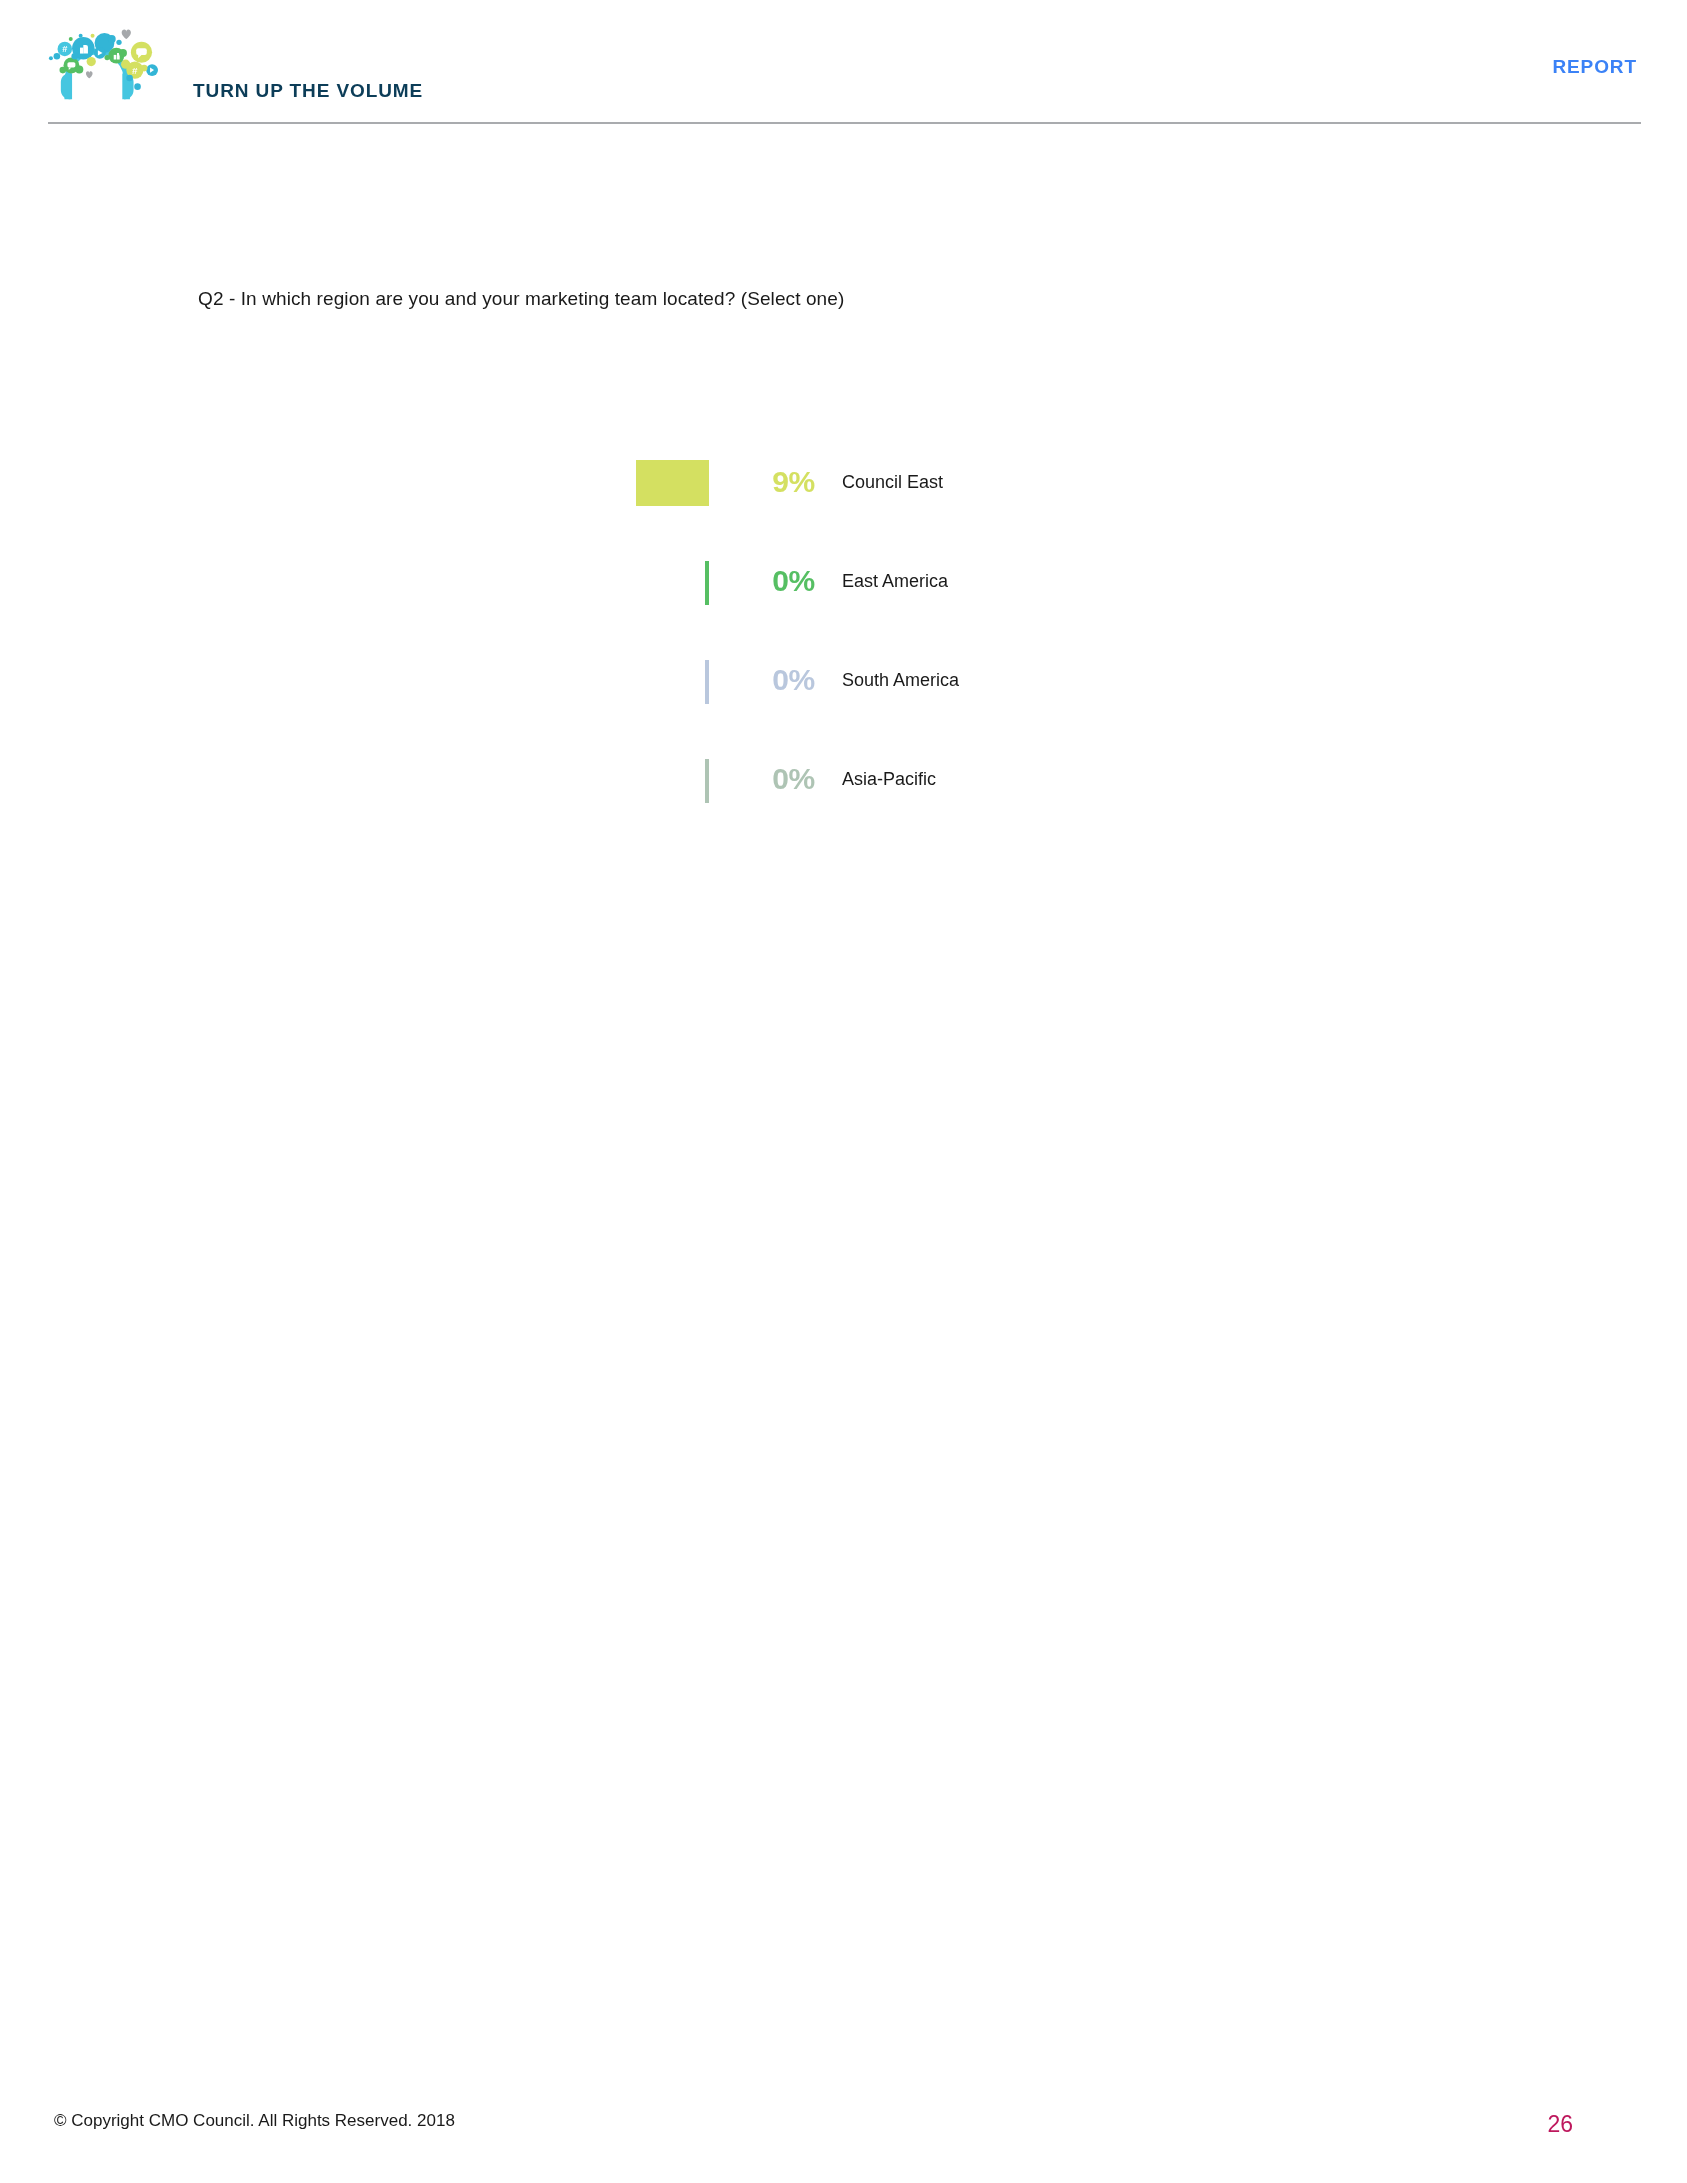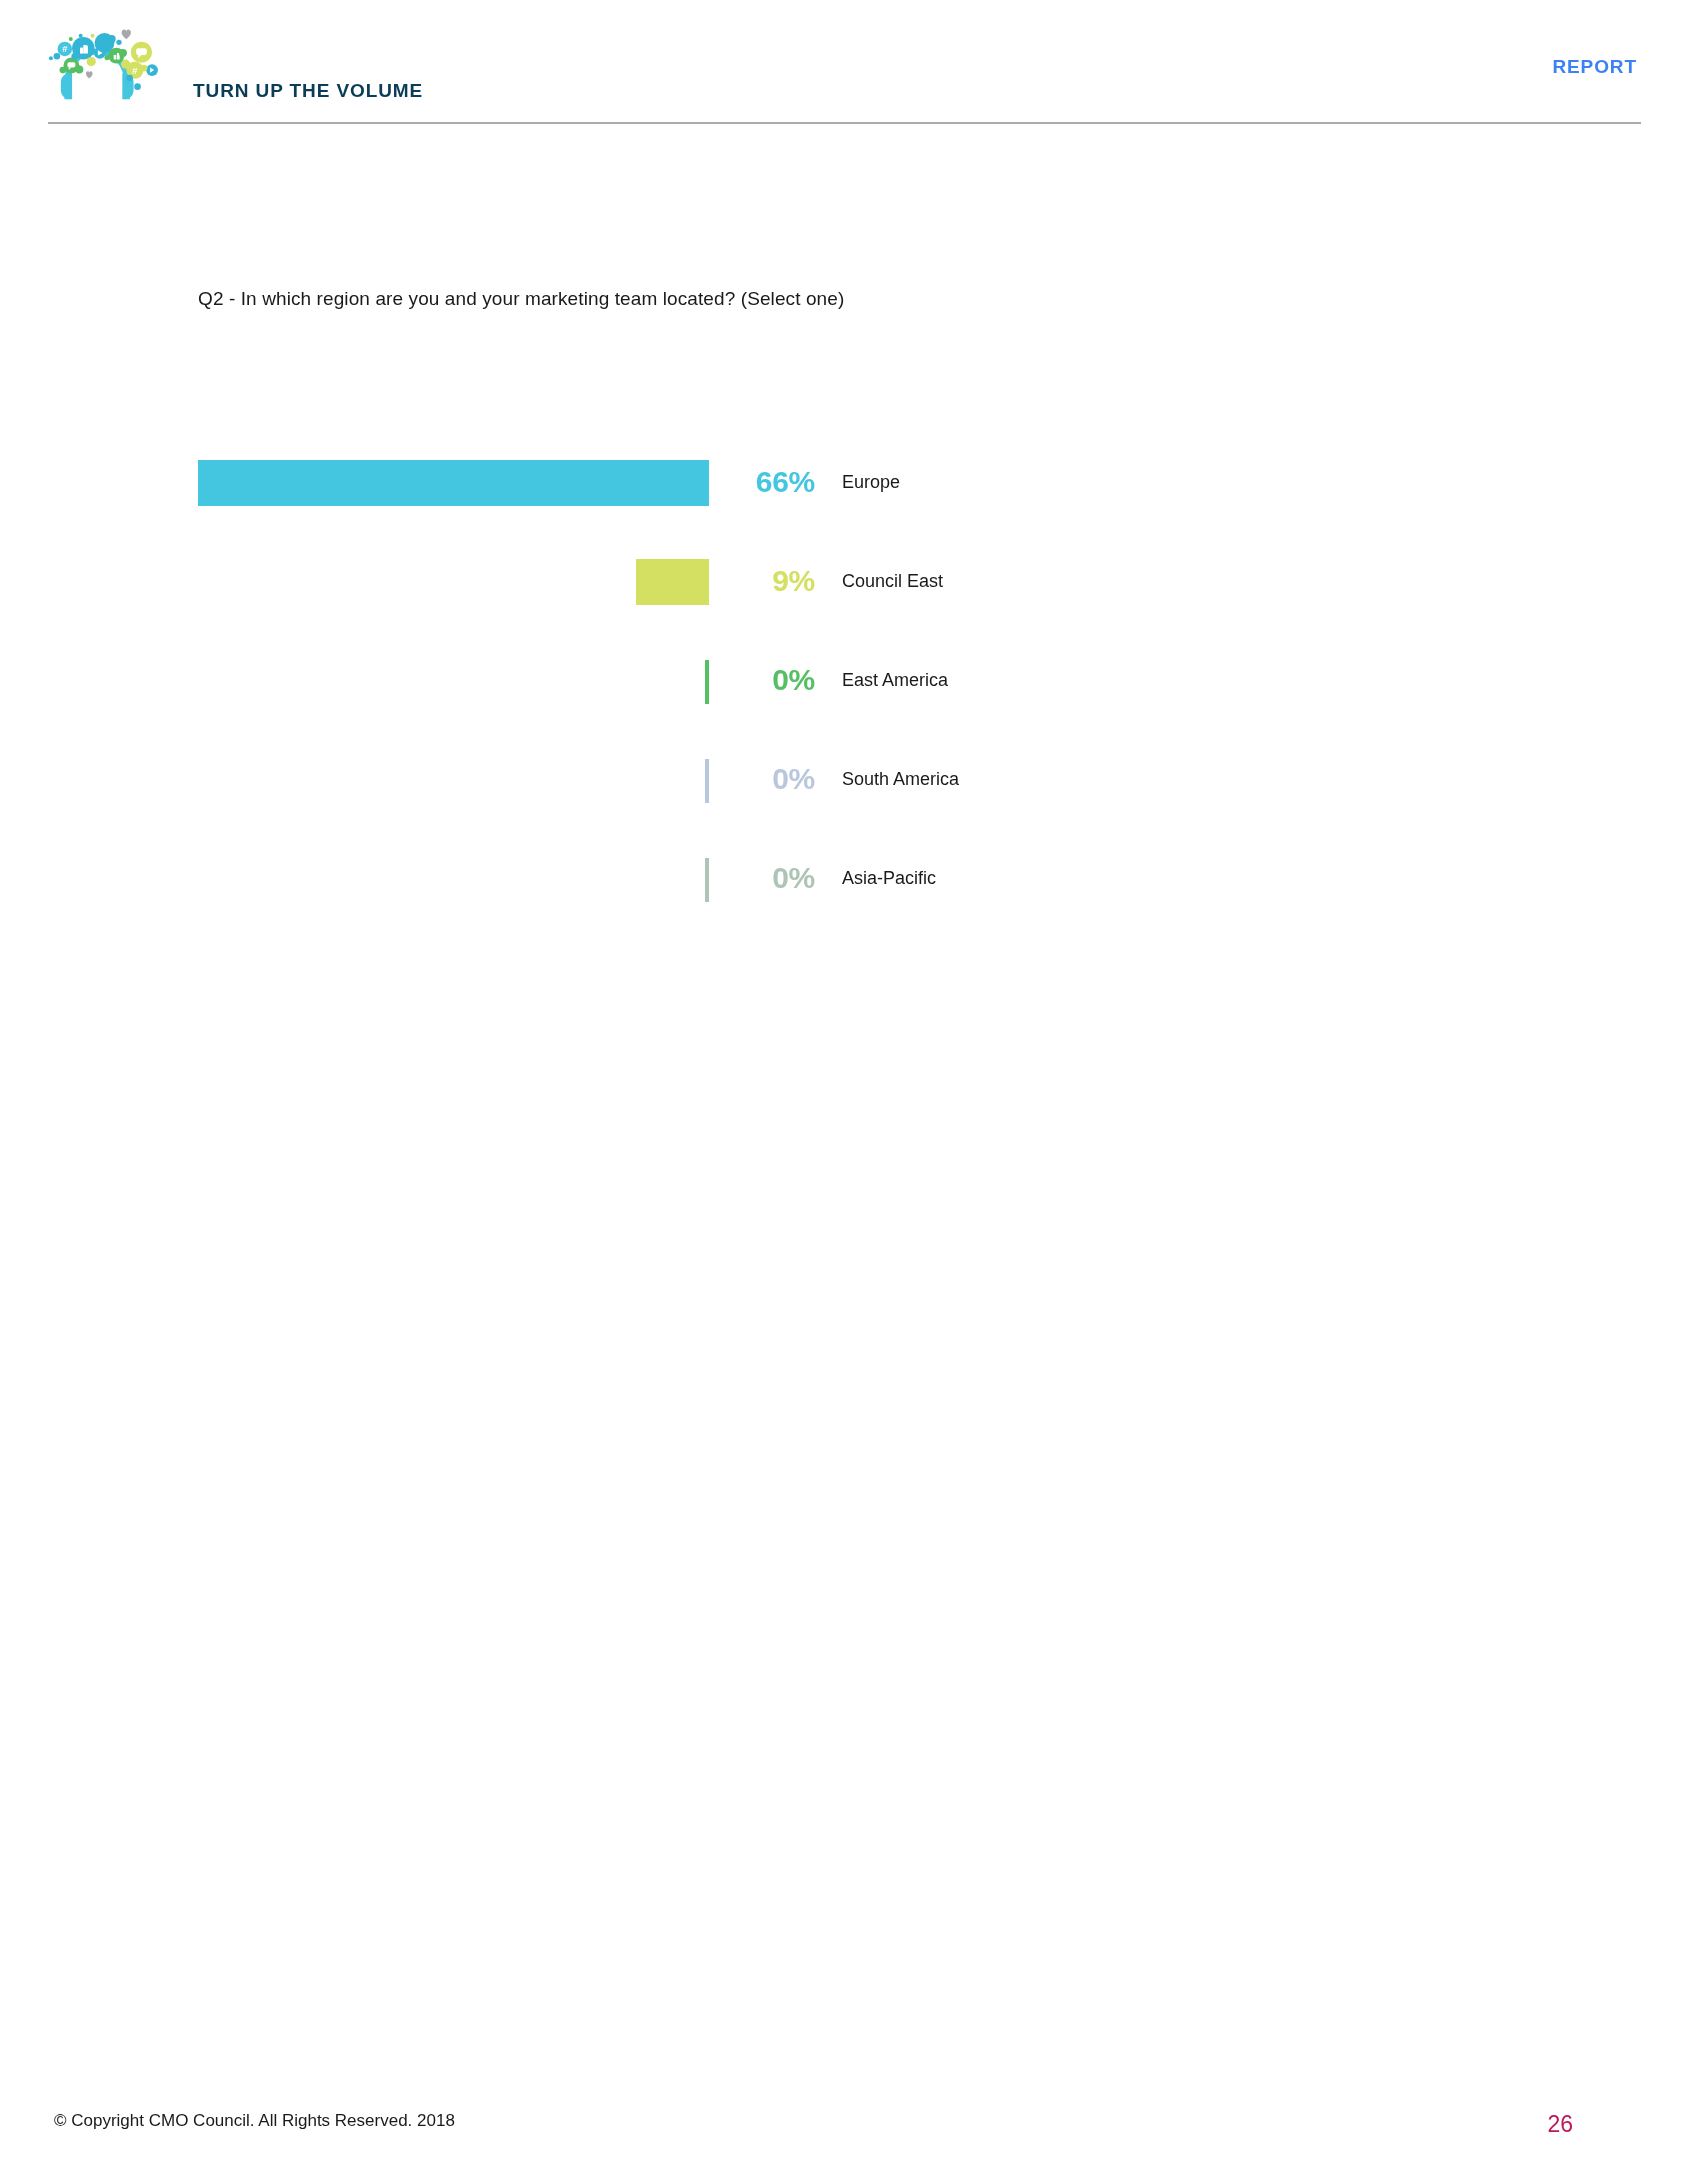--- a/index.html
+++ b/index.html
@@ -214,27 +214,20 @@
 
   <div id="brand-title">TURN UP THE VOLUME</div>
   <div id="report-label">REPORT</div>
   <div id="header-rule"></div>
 </div>
 
 <div id="question-title">Q2 - In which region are you and your marketing team located? (Select one)</div>
 
 <div id="chart">
 
-  <div class="chart-row">
-    <div class="bar-track">
-      <div class="bar" style="width:511px;background:#45c6e0;"></div>
-    </div>
-    <div class="pct" style="color:#45c6e0;">66%</div>
-    <div class="region">Europe</div>
-  </div>
 
 
   <div class="chart-row">
     <div class="bar-track">
       <div class="bar" style="width:73px;background:#d4e061;"></div>
     </div>
     <div class="pct" style="color:#d4e061;">9%</div>
     <div class="region">Council East</div>
   </div>
 

